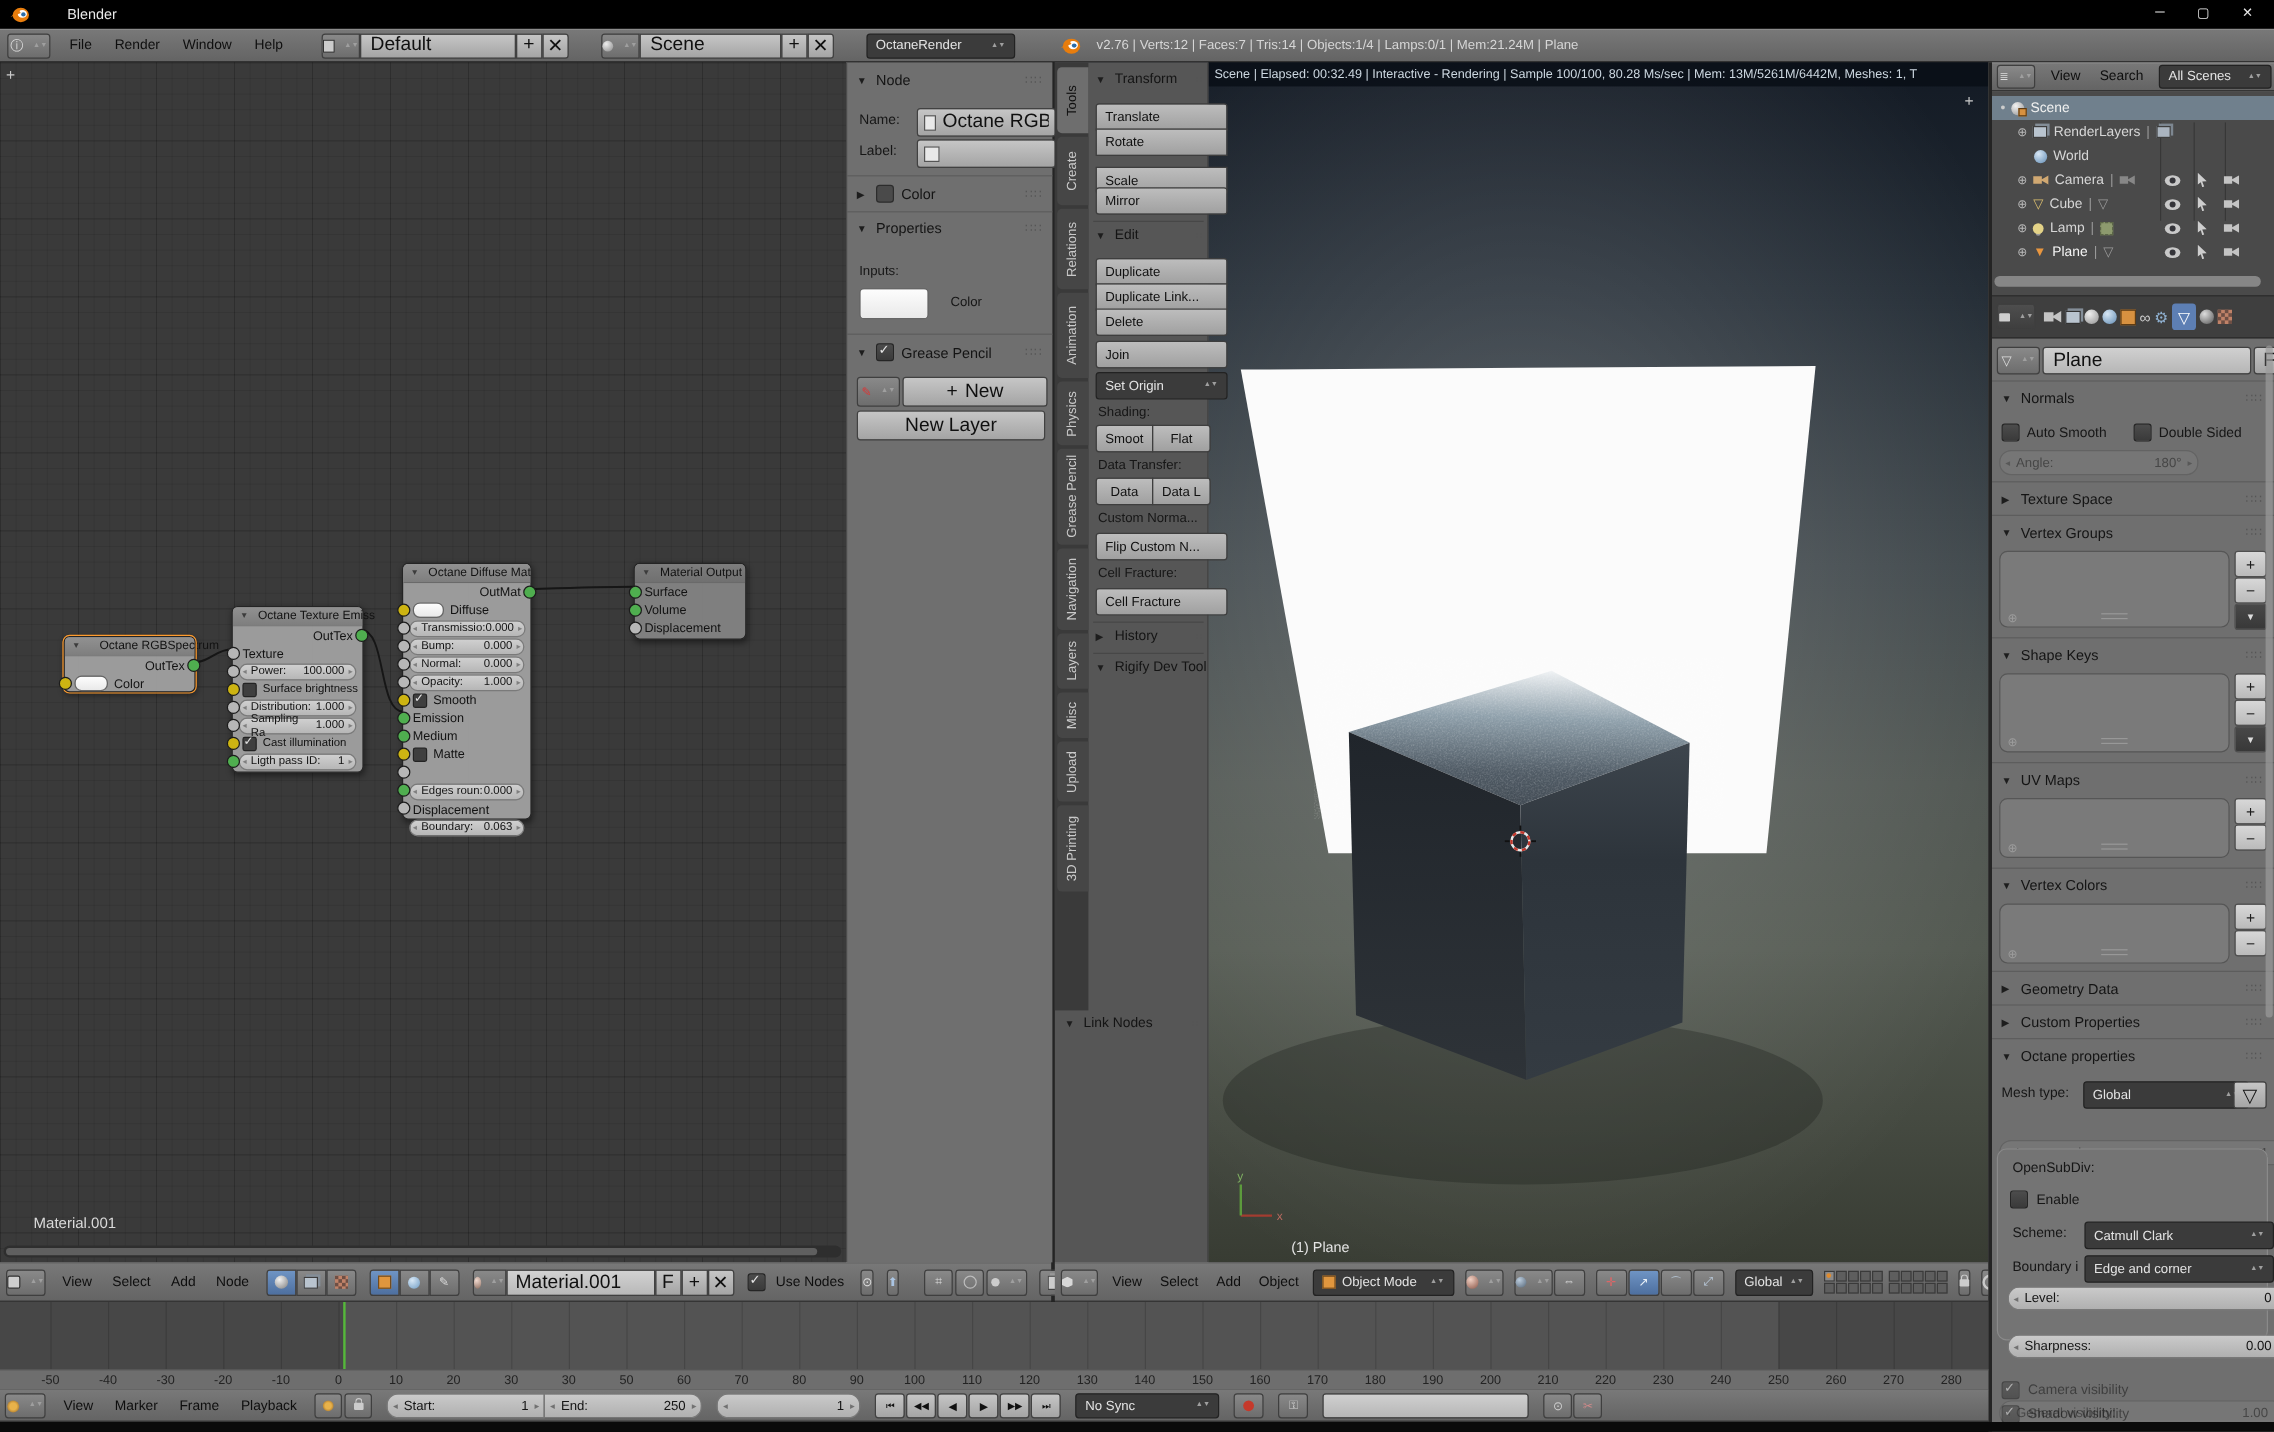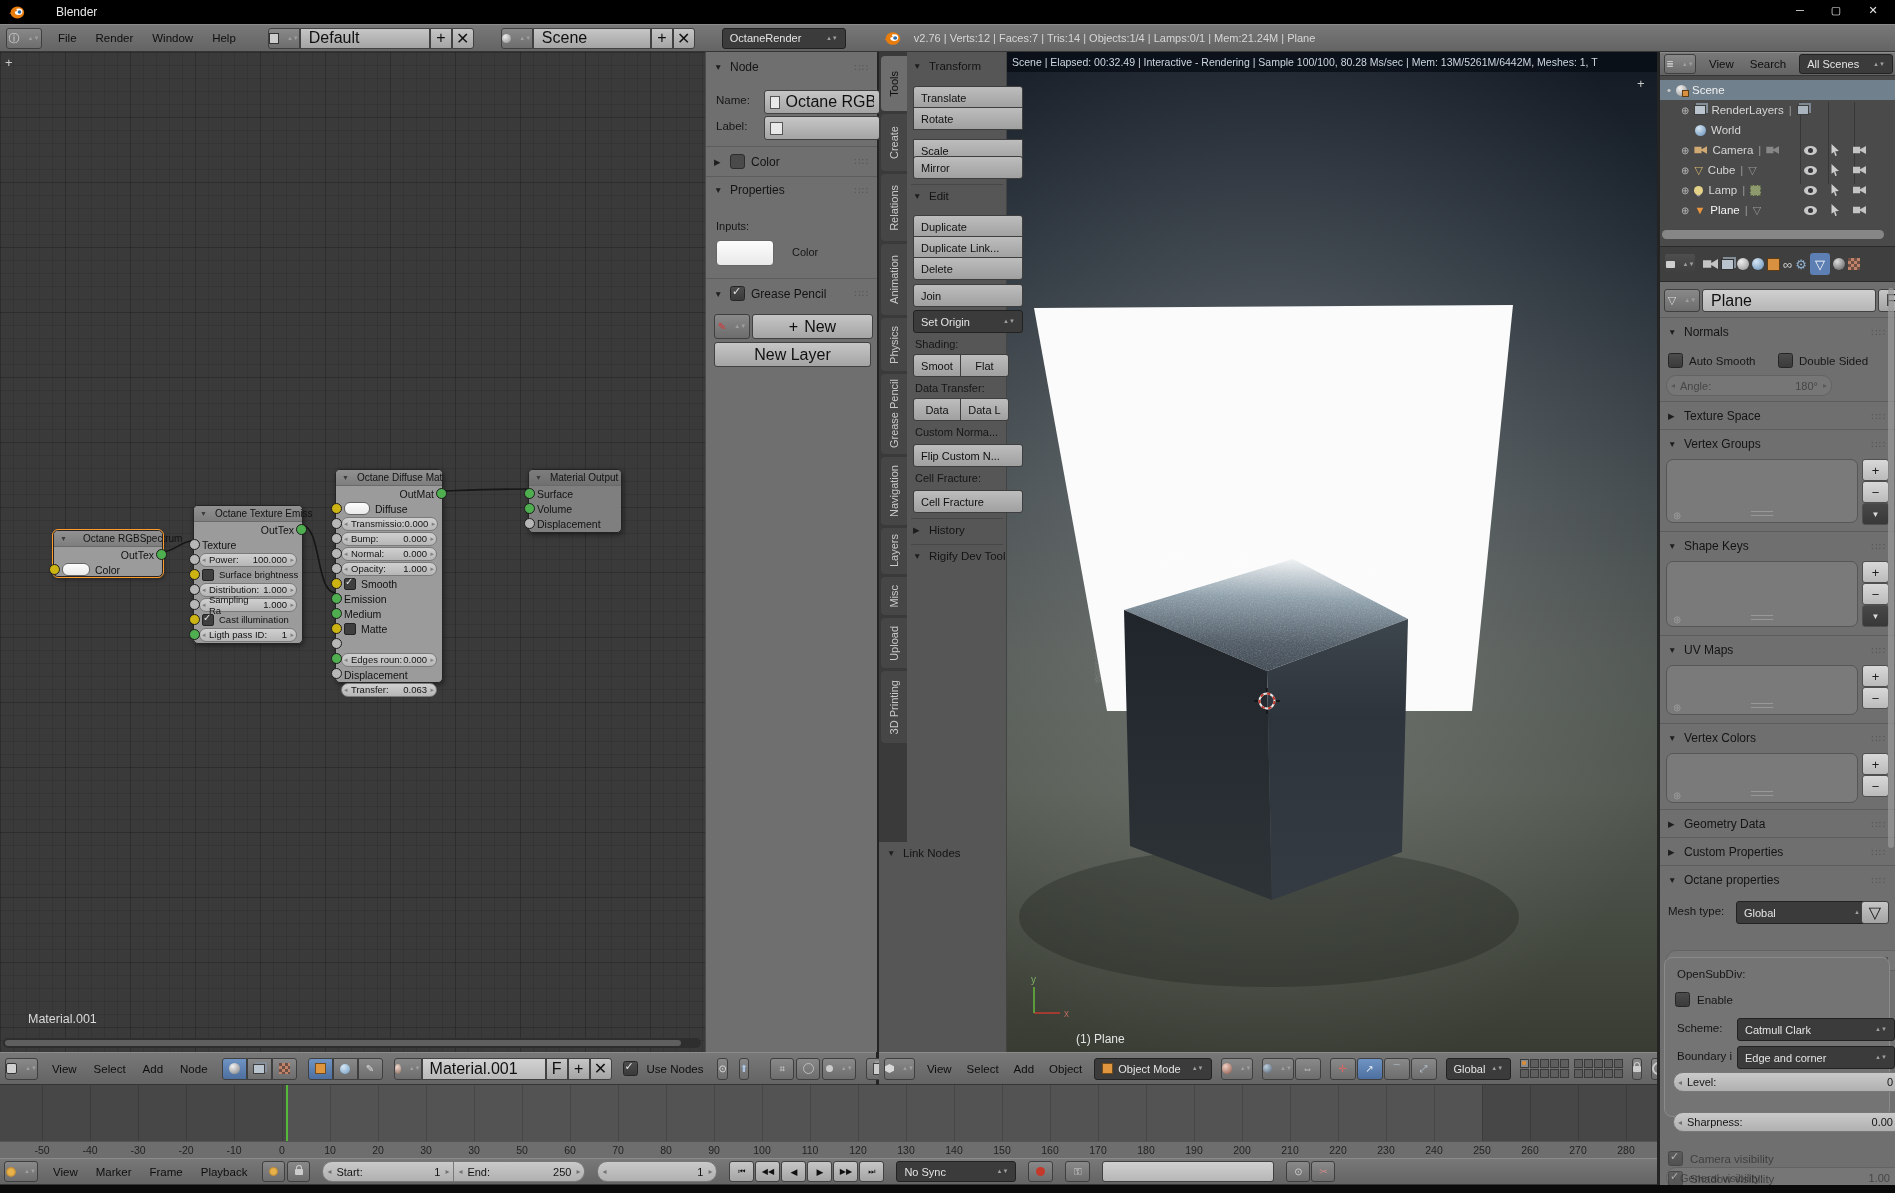--- a/index.html
+++ b/index.html
@@ -275,21 +275,21 @@
           <span class="nslider">
             <i style="font-style:normal;">Edges roun:</i>
             <i style="font-style:normal;">0.000</i>
           </span>
         </div>
       <div class="nrow">
           <span>Displacement</span>
         </div>
       <div class="nrow" style="padding:0;">
           <span class="nslider">
-            <i style="font-style:normal;">Transfer:</i>
+            <i style="font-style:normal;">Boundary:</i>
             <i style="font-style:normal;">0.063</i>
           </span>
         </div>
       <span class="sock green" style="right:-5px;top:18px;"></span>
       <span class="sock yellow" style="left:-5px;top:33px;"></span>
       <span class="sock gray" style="left:-5px;top:48px;"></span>
       <span class="sock gray" style="left:-5px;top:63px;"></span>
       <span class="sock gray" style="left:-5px;top:78px;"></span>
       <span class="sock gray" style="left:-5px;top:93px;"></span>
       <span class="sock yellow" style="left:-5px;top:108px;"></span>

